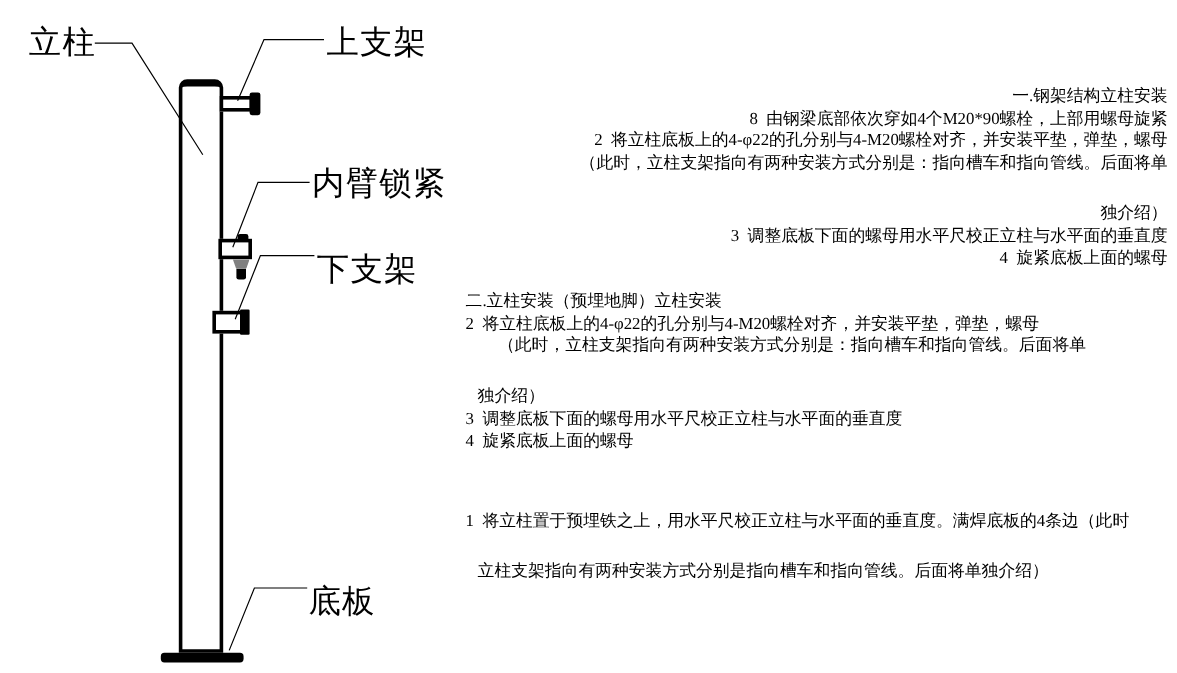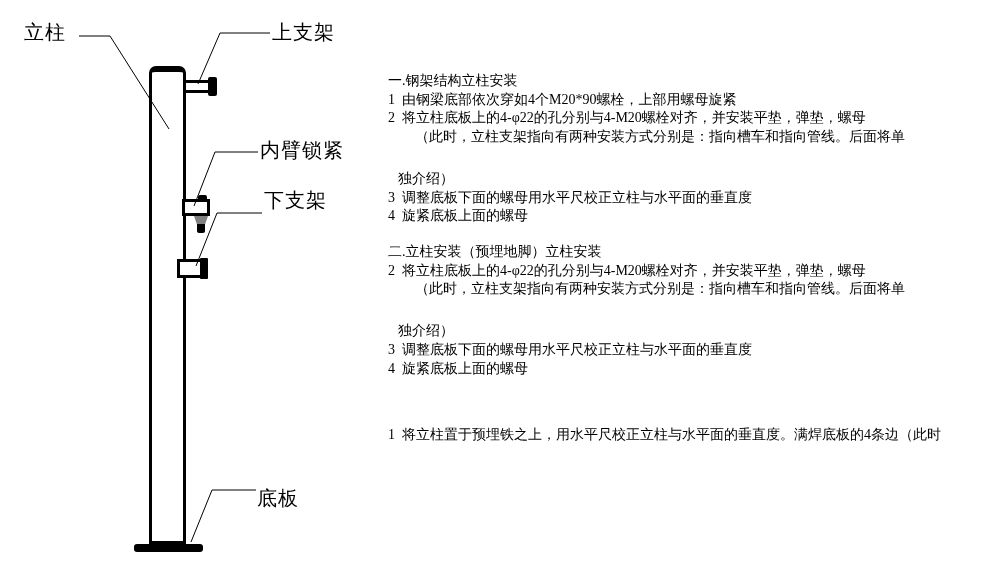--- a/index.html
+++ b/index.html
@@ -63,42 +63,42 @@
     background: #000; border-radius: 1px;
   }
   .leaders {
     left: 0; top: 0; width: 981px; height: 561px;
     pointer-events: none;
   }
 
   
   .callout {
     position: absolute;
-    font-size: 20px;
+    font-size: 27px;
     line-height: 1;
     color: #000;
     letter-spacing: 1px;
     white-space: nowrap;
   }
   .lbl-column   { left: 24px;  top: 22px;  }
   .lbl-upper    { left: 272px; top: 22px;  }
   .lbl-lock     { left: 260px; top: 140px; }
-  .lbl-lower    { left: 264px; top: 190px; }
+  .lbl-lower    { left: 264px; top: 211px; }
   .lbl-base     { left: 257px; top: 488px; }
 
   
   .sec {
     position: absolute;
     left: 388px;
     width: 585px;
     color: #000;
     font-size: 14px;
     line-height: 18.7px;
   }
-  .s1 { top: 72px; }
+  .s1 { top: 72px; text-align: right; }
   .s2 { top: 243px; }
   .s3 { top: 426px; }
   .t-line { white-space: pre; }
   .cont  { padding-left: 7px; margin-left: 20px; }
   .cont2 { padding-left: 10px; margin-top: 23px; }
 </style>
 </head>
 <body>
 
 <div class="page">
@@ -123,34 +123,35 @@
   </svg>
 
   <div class="callout lbl-column">立柱</div>
   <div class="callout lbl-upper">上支架</div>
   <div class="callout lbl-lock">内臂锁紧</div>
   <div class="callout lbl-lower">下支架</div>
   <div class="callout lbl-base">底板</div>
 
   <section class="sec s1">
     <div class="t-line">一.钢架结构立柱安装</div>
-    <div class="t-line">1  由钢梁底部依次穿如4个M20*90螺栓，上部用螺母旋紧</div>
+    <div class="t-line">8  由钢梁底部依次穿如4个M20*90螺栓，上部用螺母旋紧</div>
     <div class="t-line">2  将立柱底板上的4-φ22的孔分别与4-M20螺栓对齐，并安装平垫，弹垫，螺母</div>
     <div class="t-line cont">（此时，立柱支架指向有两种安装方式分别是：指向槽车和指向管线。后面将单</div>
     <div class="t-line cont2">独介绍）</div>
     <div class="t-line">3  调整底板下面的螺母用水平尺校正立柱与水平面的垂直度</div>
     <div class="t-line">4  旋紧底板上面的螺母</div>
   </section>
 
   <section class="sec s2">
     <div class="t-line">二.立柱安装（预埋地脚）立柱安装</div>
     <div class="t-line">2  将立柱底板上的4-φ22的孔分别与4-M20螺栓对齐，并安装平垫，弹垫，螺母</div>
     <div class="t-line cont">（此时，立柱支架指向有两种安装方式分别是：指向槽车和指向管线。后面将单</div>
     <div class="t-line cont2">独介绍）</div>
     <div class="t-line">3  调整底板下面的螺母用水平尺校正立柱与水平面的垂直度</div>
     <div class="t-line">4  旋紧底板上面的螺母</div>
   </section>
 
   <section class="sec s3">
     <div class="t-line">1  将立柱置于预埋铁之上，用水平尺校正立柱与水平面的垂直度。满焊底板的4条边（此时</div>
+    <div class="t-line cont2">立柱支架指向有两种安装方式分别是指向槽车和指向管线。后面将单独介绍）</div>
   </section>
 
 </div>
 
 </body></html>

